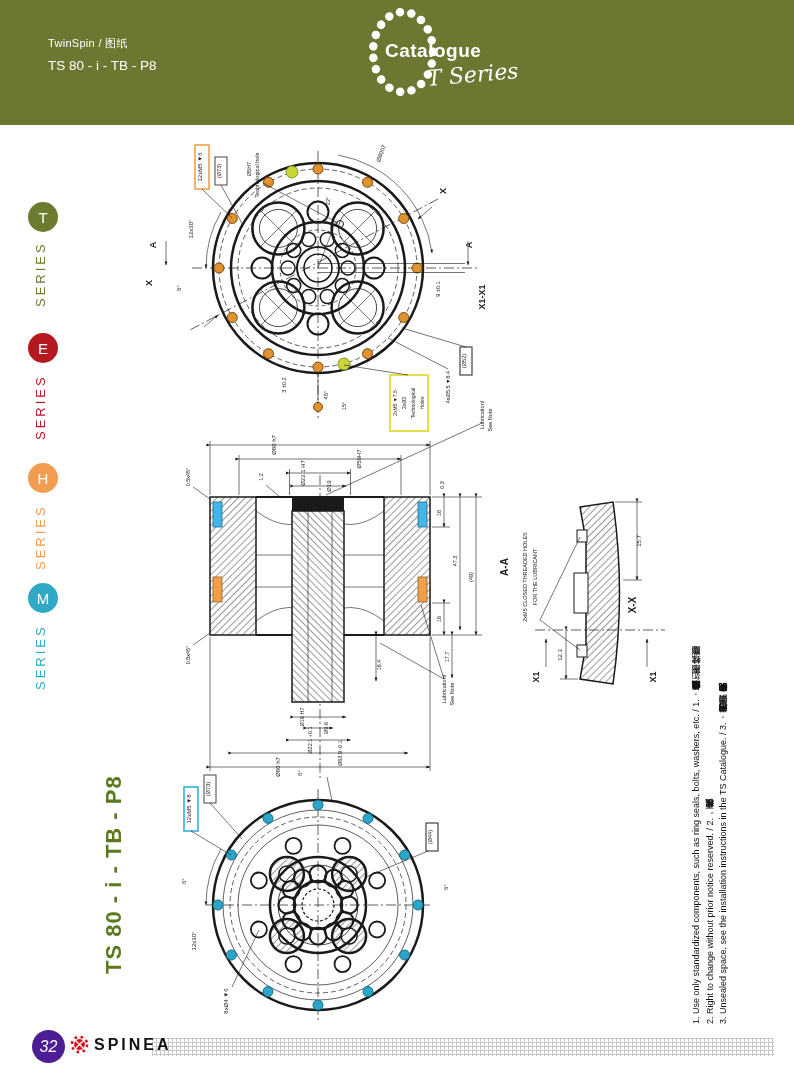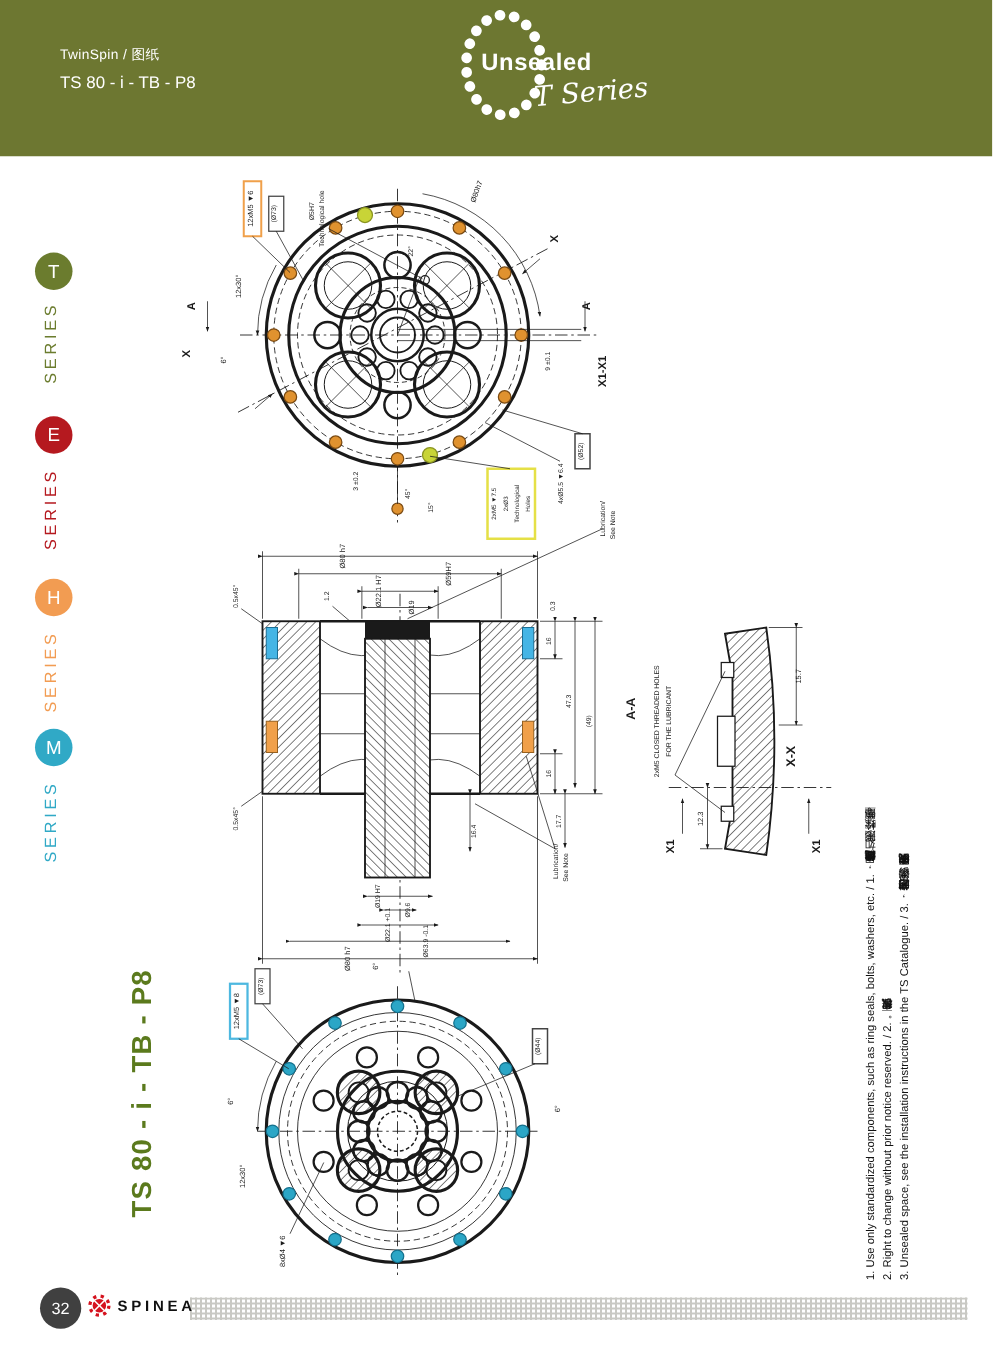--- a/index.html
+++ b/index.html
@@ -31,41 +31,41 @@
   .thin{stroke:#1a1a1a;stroke-width:.6;fill:none}
   
   .vtitle{position:absolute;left:101px;top:746px;height:228px;width:38px;
           font-size:22px;font-weight:bold;color:#5b7a1d;letter-spacing:1px;}
   
   .notes{position:absolute;left:690px;top:348px;height:676px;width:48px;font-size:9px;color:#111;}
   .notes .note-line{line-height:13.5px;}
   
   .footer{position:absolute;left:0;top:1028px;width:794px;height:49px;background:#fff;}
   .pagenum{position:absolute;left:32px;top:2px;width:33px;height:33px;border-radius:50%;
-           background:#404040;color:#fff;font-size:13px;display:flex;align-items:center;justify-content:center;}
+           background:#4c1d95;color:#fff;font-size:16px;display:flex;align-items:center;justify-content:center;font-style:italic;}
   .pattern{position:absolute;left:152px;top:10px;width:622px;height:18px;
            background-image:linear-gradient(#c9c9c4 1.5px,transparent 1.5px),
                             linear-gradient(90deg,#c9c9c4 1.5px,transparent 1.5px);
            background-size:4px 4px;}
   .spinea{position:absolute;left:70px;top:7px;display:flex;align-items:center;gap:5px;}
-  .spinea .brandname{font-size:12px;font-weight:900;letter-spacing:3px;color:#111;}
+  .spinea .brandname{font-size:16px;font-weight:900;letter-spacing:3px;color:#111;}
 </style>
 </head>
 <body>
 
 <div class="page">
 
   <div class="header">
     <div class="crumb">TwinSpin / 图纸</div>
     <div class="doc-title">TS 80 - i - TB - P8</div>
     <div class="logo">
       <svg width="100" height="100">
         <ellipse cx="48" cy="48" rx="30" ry="40" fill="none" stroke="#fff" stroke-width="8.5" stroke-dasharray="0.1 11.5" stroke-linecap="round"></ellipse>
       </svg>
-      <span class="brand">Unsealed</span>
+      <span class="brand">Catalogue</span>
       <span class="series">T Series</span>
     </div>
   </div>
 
   <div>
     <div class="badge b-t" style="top:202px">
         <span>T</span>
       </div>
     <div class="series-label vtext c-t" style="top:235px;height:72px">SERIES</div>
     <div class="badge b-e" style="top:333px">

